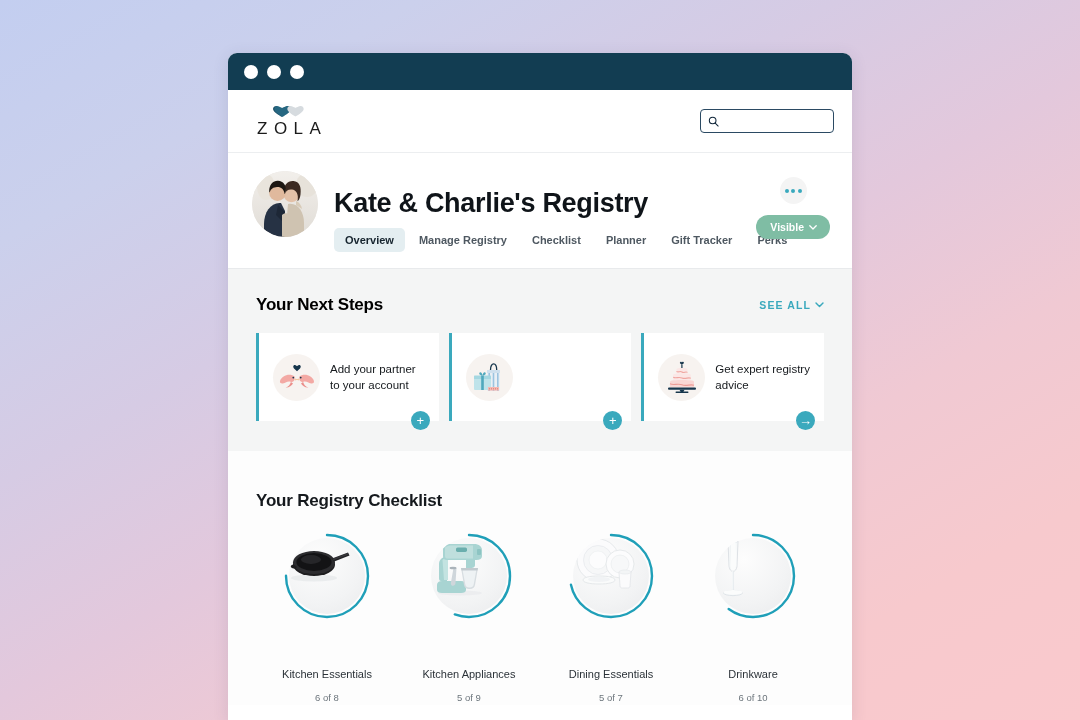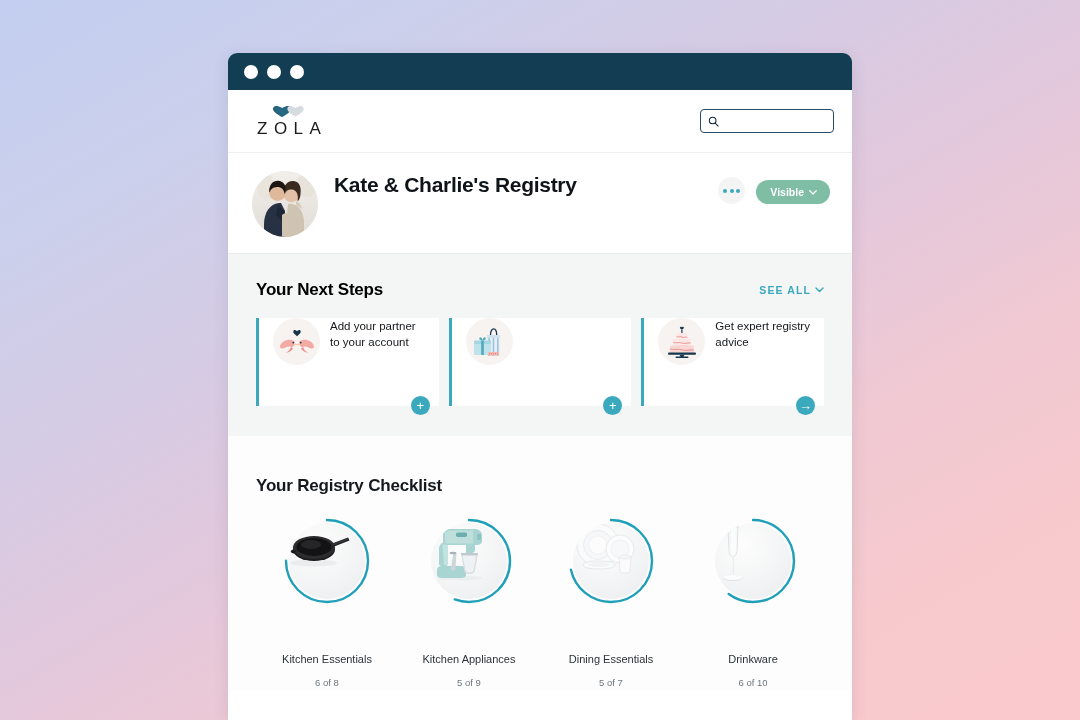--- a/index.html
+++ b/index.html
@@ -116,25 +116,26 @@
     border-radius: 50%;
     overflow: hidden;
     flex-shrink: 0;
     background: #e9e6e2;
     position: relative;
   }
 
   .header-main { flex: 1; padding-top: 2px; }
 
   .registry-title {
-    font-size: 21px;
+    font-size: 27px;
     font-weight: bold;
     color: #0f1419;
     letter-spacing: -0.3px;
     margin-bottom: 9px;
+    margin-top: 15px;
   }
 
   .nav-tabs {
     display: flex;
     align-items: center;
     gap: 3px;
   }
   .nav-tab {
     font-size: 11px;
     color: #4e5861;
@@ -147,22 +148,23 @@
   .nav-tab.active {
     background: #e4eef1;
     color: #16242e;
   }
 
   .header-actions {
     position: absolute;
     right: 22px;
     top: 24px;
     display: flex;
-    align-items: flex-end;
+    align-items: center;
     gap: 11px;
+    flex-direction: column;
   }
   .dots-btn {
     width: 27px; height: 27px;
     border-radius: 50%;
     background: #f4f4f4;
     display: flex;
     align-items: center;
     justify-content: center;
     gap: 2.5px;
     cursor: pointer;
@@ -221,21 +223,21 @@
     display: flex;
     gap: 10px;
   }
   .step-card {
     flex: 1;
     background: #ffffff;
     border-left: 3px solid #3aa9bd;
     height: 88px;
     position: relative;
     display: flex;
-    align-items: flex-start;
+    align-items: center;
     padding: 0 12px 0 14px;
     gap: 10px;
     cursor: pointer;
   }
   .step-icon {
     width: 47px; height: 47px;
     border-radius: 50%;
     background: #f7f3f0;
     flex-shrink: 0;
     display: flex;
@@ -377,20 +379,28 @@
           <circle cx="25.5" cy="21.5" r="8.4" fill="#e0b99d"></circle>
           <path d="M17.2 20.5 C17 13.5 21.5 9.5 26 9.8 C31.5 10.2 34 14 33.8 19.5 C33.7 21.5 33 22.8 32.6 23 C32 18 29 15.8 25 16 C21.5 16.2 18.6 17.8 17.8 21.5 Z" fill="#1c1713"></path>
 
           <path d="M30 44 C33 41 37 42 39 46 L39 68 L30 68 Z" fill="#cfc3b1"></path>
         </g>
       </svg>
     </div>
 
     <div class="header-main">
       <div class="registry-title">Kate &amp; Charlie's Registry</div>
+      <div class="nav-tabs">
+        <div class="nav-tab active">Overview</div>
+        <div class="nav-tab">Manage Registry</div>
+        <div class="nav-tab">Checklist</div>
+        <div class="nav-tab">Planner</div>
+        <div class="nav-tab">Gift Tracker</div>
+        <div class="nav-tab">Perks</div>
+      </div>
     </div>
 
     <div class="header-actions">
       <button class="dots-btn">
         <span></span>
           <span></span>
           <span></span>
       </button>
       <button class="visible-pill">
         <span>Visible</span>

